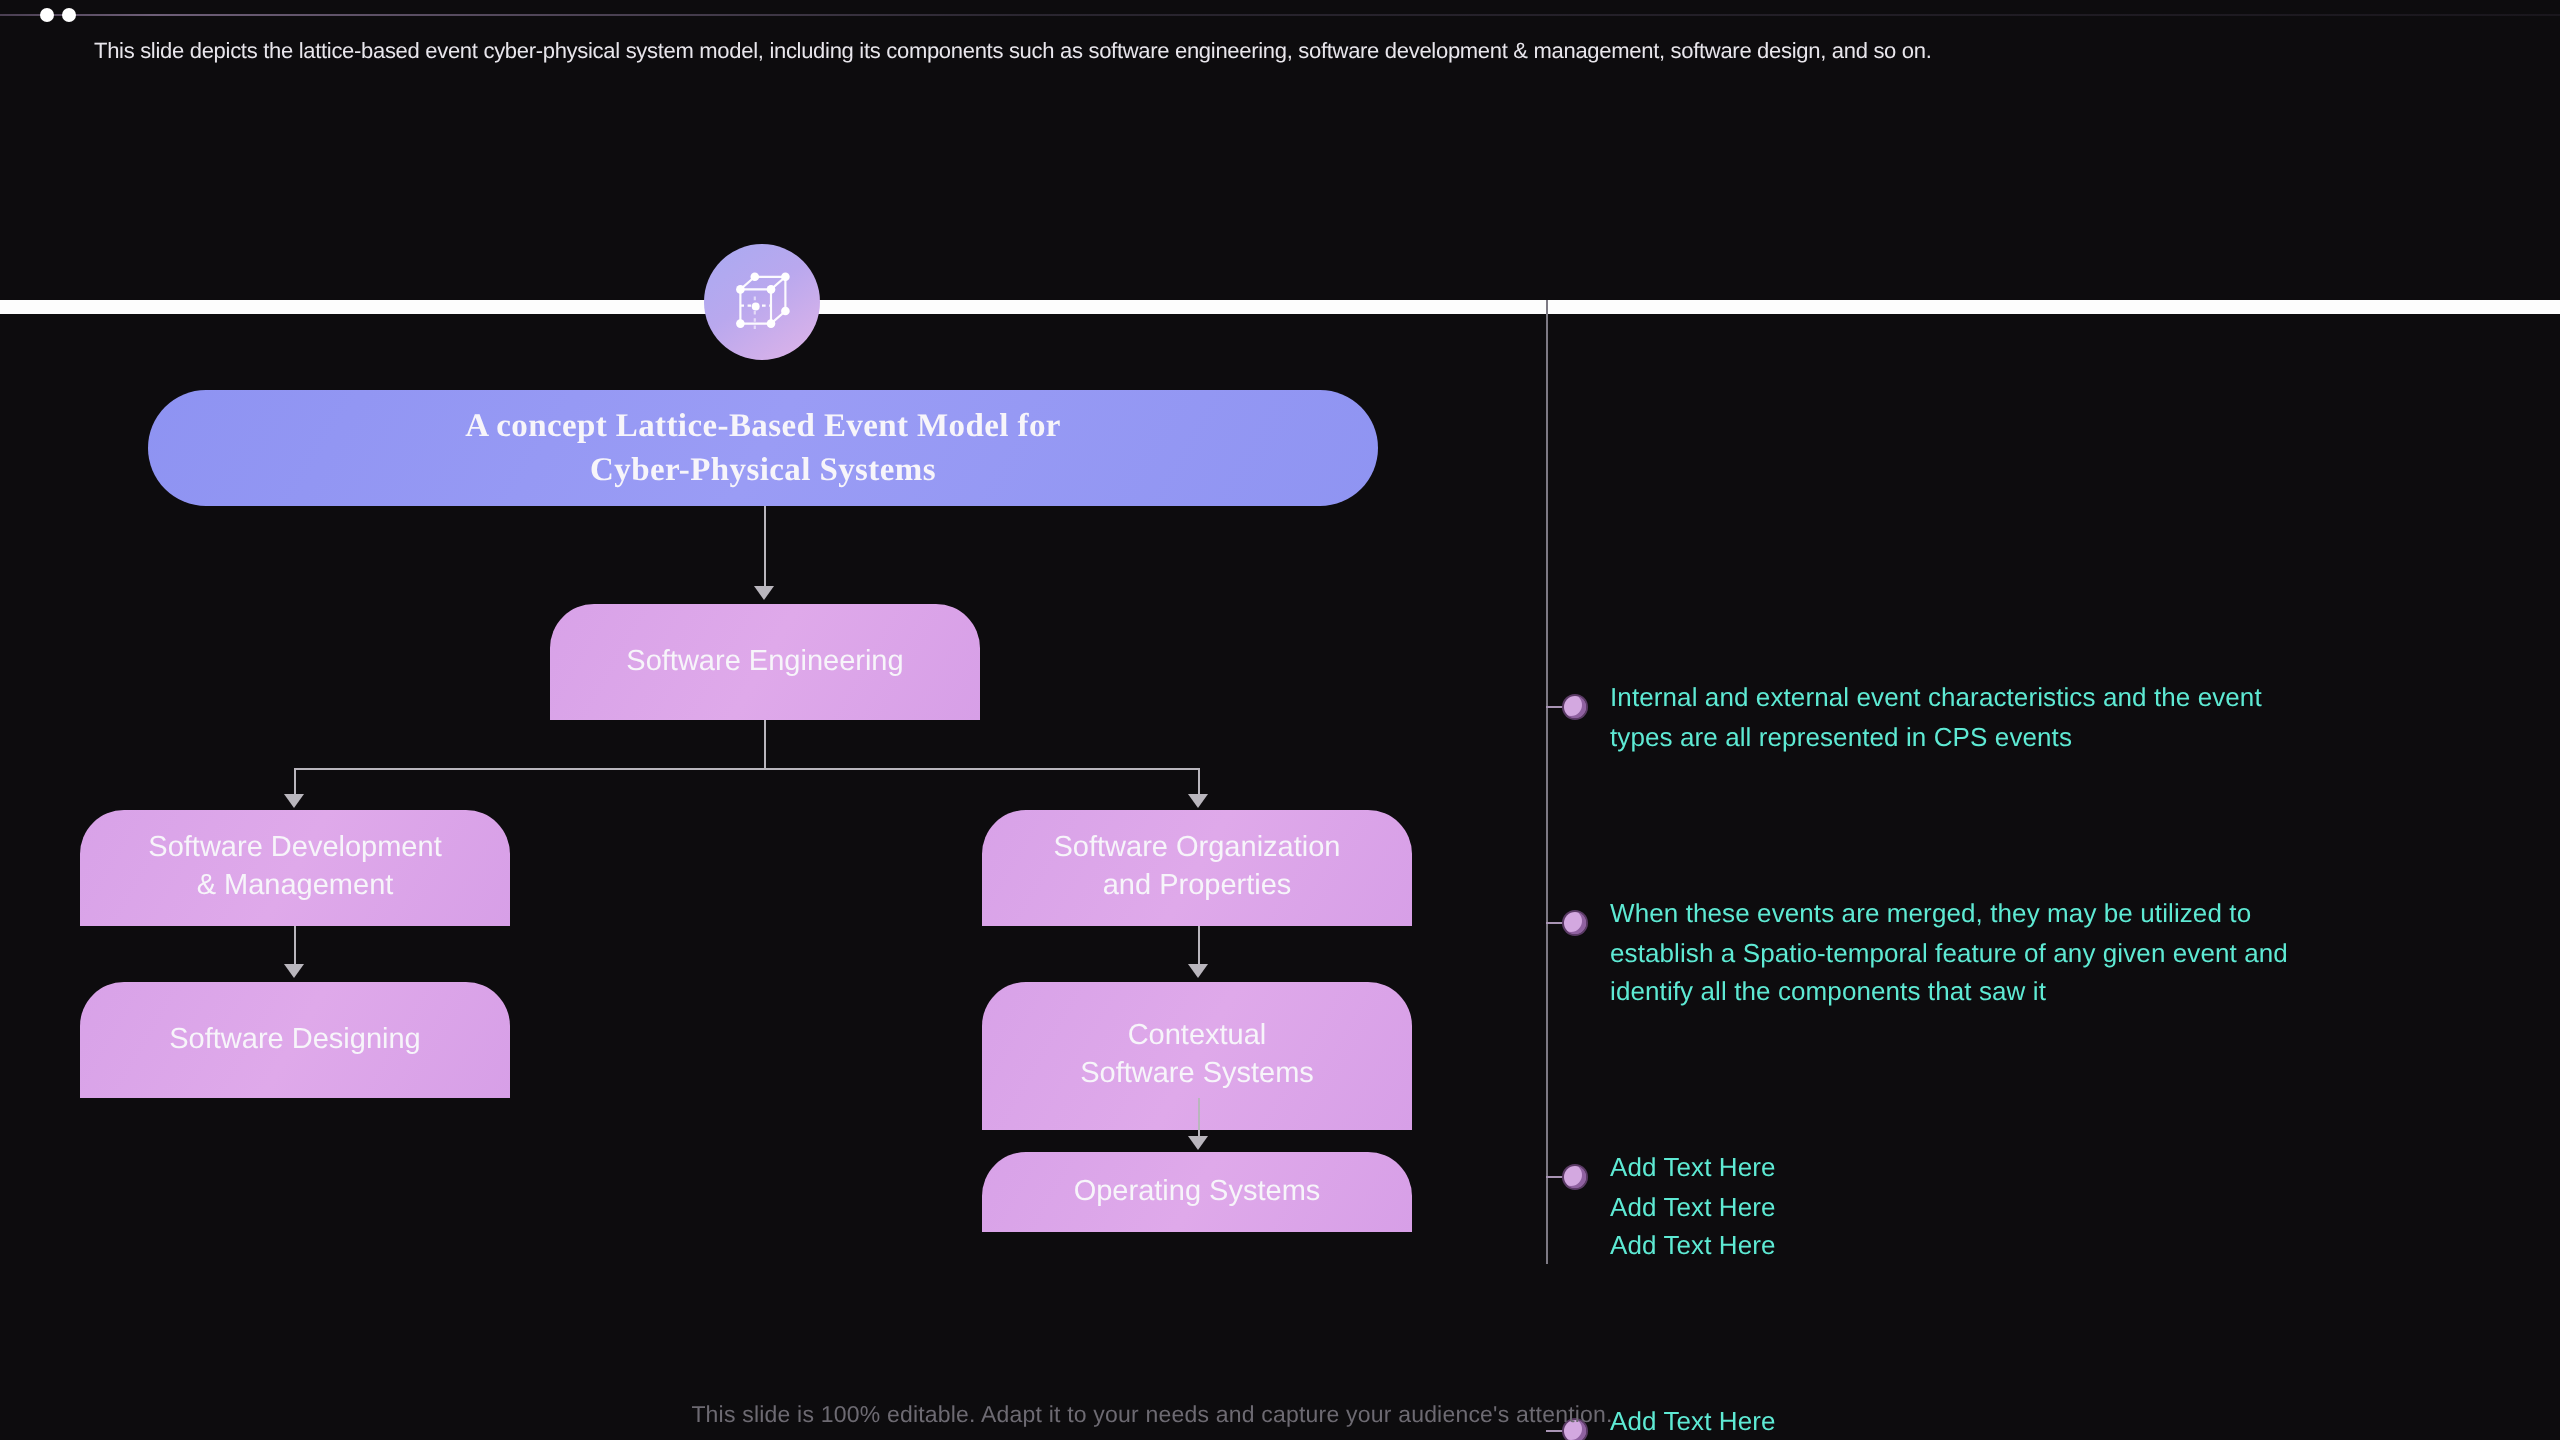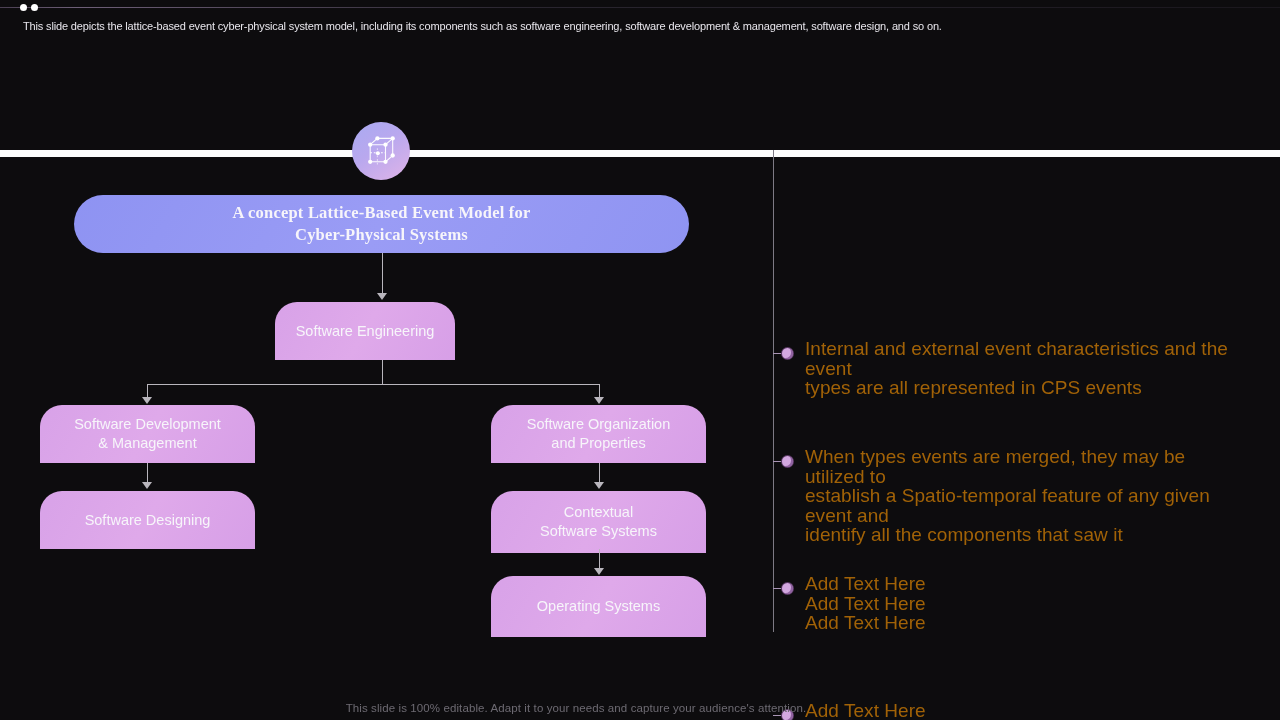--- a/index.html
+++ b/index.html
@@ -25,21 +25,21 @@
 
   
   .header{ position:absolute; top:10px; left:0; width:1280px; }
   .title{
     font-family:"Liberation Serif", serif;
     font-size:31px; line-height:40px; color:#f4f2f6;
     padding-left:31px; letter-spacing:.1px; font-weight:400;
   }
   .subtitle{
     font-size:11px; line-height:14px; color:#e8e6ec;
-    padding-left:23px; padding-top:9px; letter-spacing:-.15px;
+    padding-left:47px; padding-top:9px; letter-spacing:-.15px;
   }
 
   
   .white-band{
     position:absolute; top:150px; left:0; width:1280px; height:7px;
     background:#fdfdfd;
   }
 
   
   .icon-circle{
@@ -68,26 +68,26 @@
     font-family:"Liberation Serif", serif;
     font-weight:700; font-size:16.5px; line-height:22px;
     letter-spacing:.2px;
     box-shadow:0 0 0 0 rgba(0,0,0,0);
   }
   .node-pink{
     background:linear-gradient(120deg,#d8a2e8 0%,#dfa9ea 50%,#d79fe7 100%);
     border-radius:22px 22px 0 0;
     font-size:14.5px;
   }
-  .n-se{ left:275px; top:145px; width:180px; height:58px; }
+  .n-se{ left:275px; top:145px; width:215px; height:58px; }
   .n-sdm{ left:40px; top:248px; width:215px; height:58px; }
   .n-sop{ left:491px; top:248px; width:215px; height:58px; }
   .n-sd{ left:40px; top:334px; width:215px; height:58px; }
-  .n-csd{ left:491px; top:334px; width:215px; height:62px; }
-  .n-os{ left:491px; top:419px; width:215px; height:61px; }
+  .n-csd{ left:491px; top:334px; width:215px; height:74px; }
+  .n-os{ left:491px; top:419px; width:215px; height:40px; }
 
   
   .line{ position:absolute; background:#b9b6bd; }
   .v{ width:1px; }
   .h{ height:1px; }
   .arrow{
     position:absolute; width:0; height:0;
     border-left:5px solid transparent;
     border-right:5px solid transparent;
     border-top:7px solid #b9b6bd;
@@ -105,21 +105,21 @@
     background:#a995b5;
   }
   .bullet-dot{
     position:absolute; left:42px; top:5px;
     width:11px; height:11px; border-radius:50%;
     background:#d3a8e0;
     box-shadow:inset -2px -1px 0 rgba(90,40,110,.55), 0 0 0 1px #5b3b66;
   }
   .bullet-text{
     position:absolute; left:65px; top:-4px; width:425px;
-    color:#a16207; font-size:19px; line-height:19.5px;
+    color:#5eead4; font-size:13px; line-height:19.5px;
     letter-spacing:.05px;
   }
   .bullet-text .ln{ display:block; }
 
   .b1{ top:193px; }
   .b2{ top:301px; }
   .b3{ top:428px; }
   .b4{ top:555px; }
 
   
@@ -235,21 +235,21 @@
     <div class="bullet-text">
       <span class="ln">Internal  and external  event characteristics and the event</span>
       <span class="ln">types are all represented in CPS events</span>
     </div>
   </div>
 
   <div class="bullet-row b2">
     <div class="bullet-stub"></div>
     <div class="bullet-dot"></div>
     <div class="bullet-text">
-      <span class="ln">When types events are merged, they may be utilized to</span>
+      <span class="ln">When these events are merged, they may be utilized to</span>
       <span class="ln">establish a Spatio-temporal feature of any given event and</span>
       <span class="ln">identify all the components that saw it</span>
     </div>
   </div>
 
   <div class="bullet-row b3">
     <div class="bullet-stub"></div>
     <div class="bullet-dot"></div>
     <div class="bullet-text">
       <span class="ln">Add Text Here</span>

